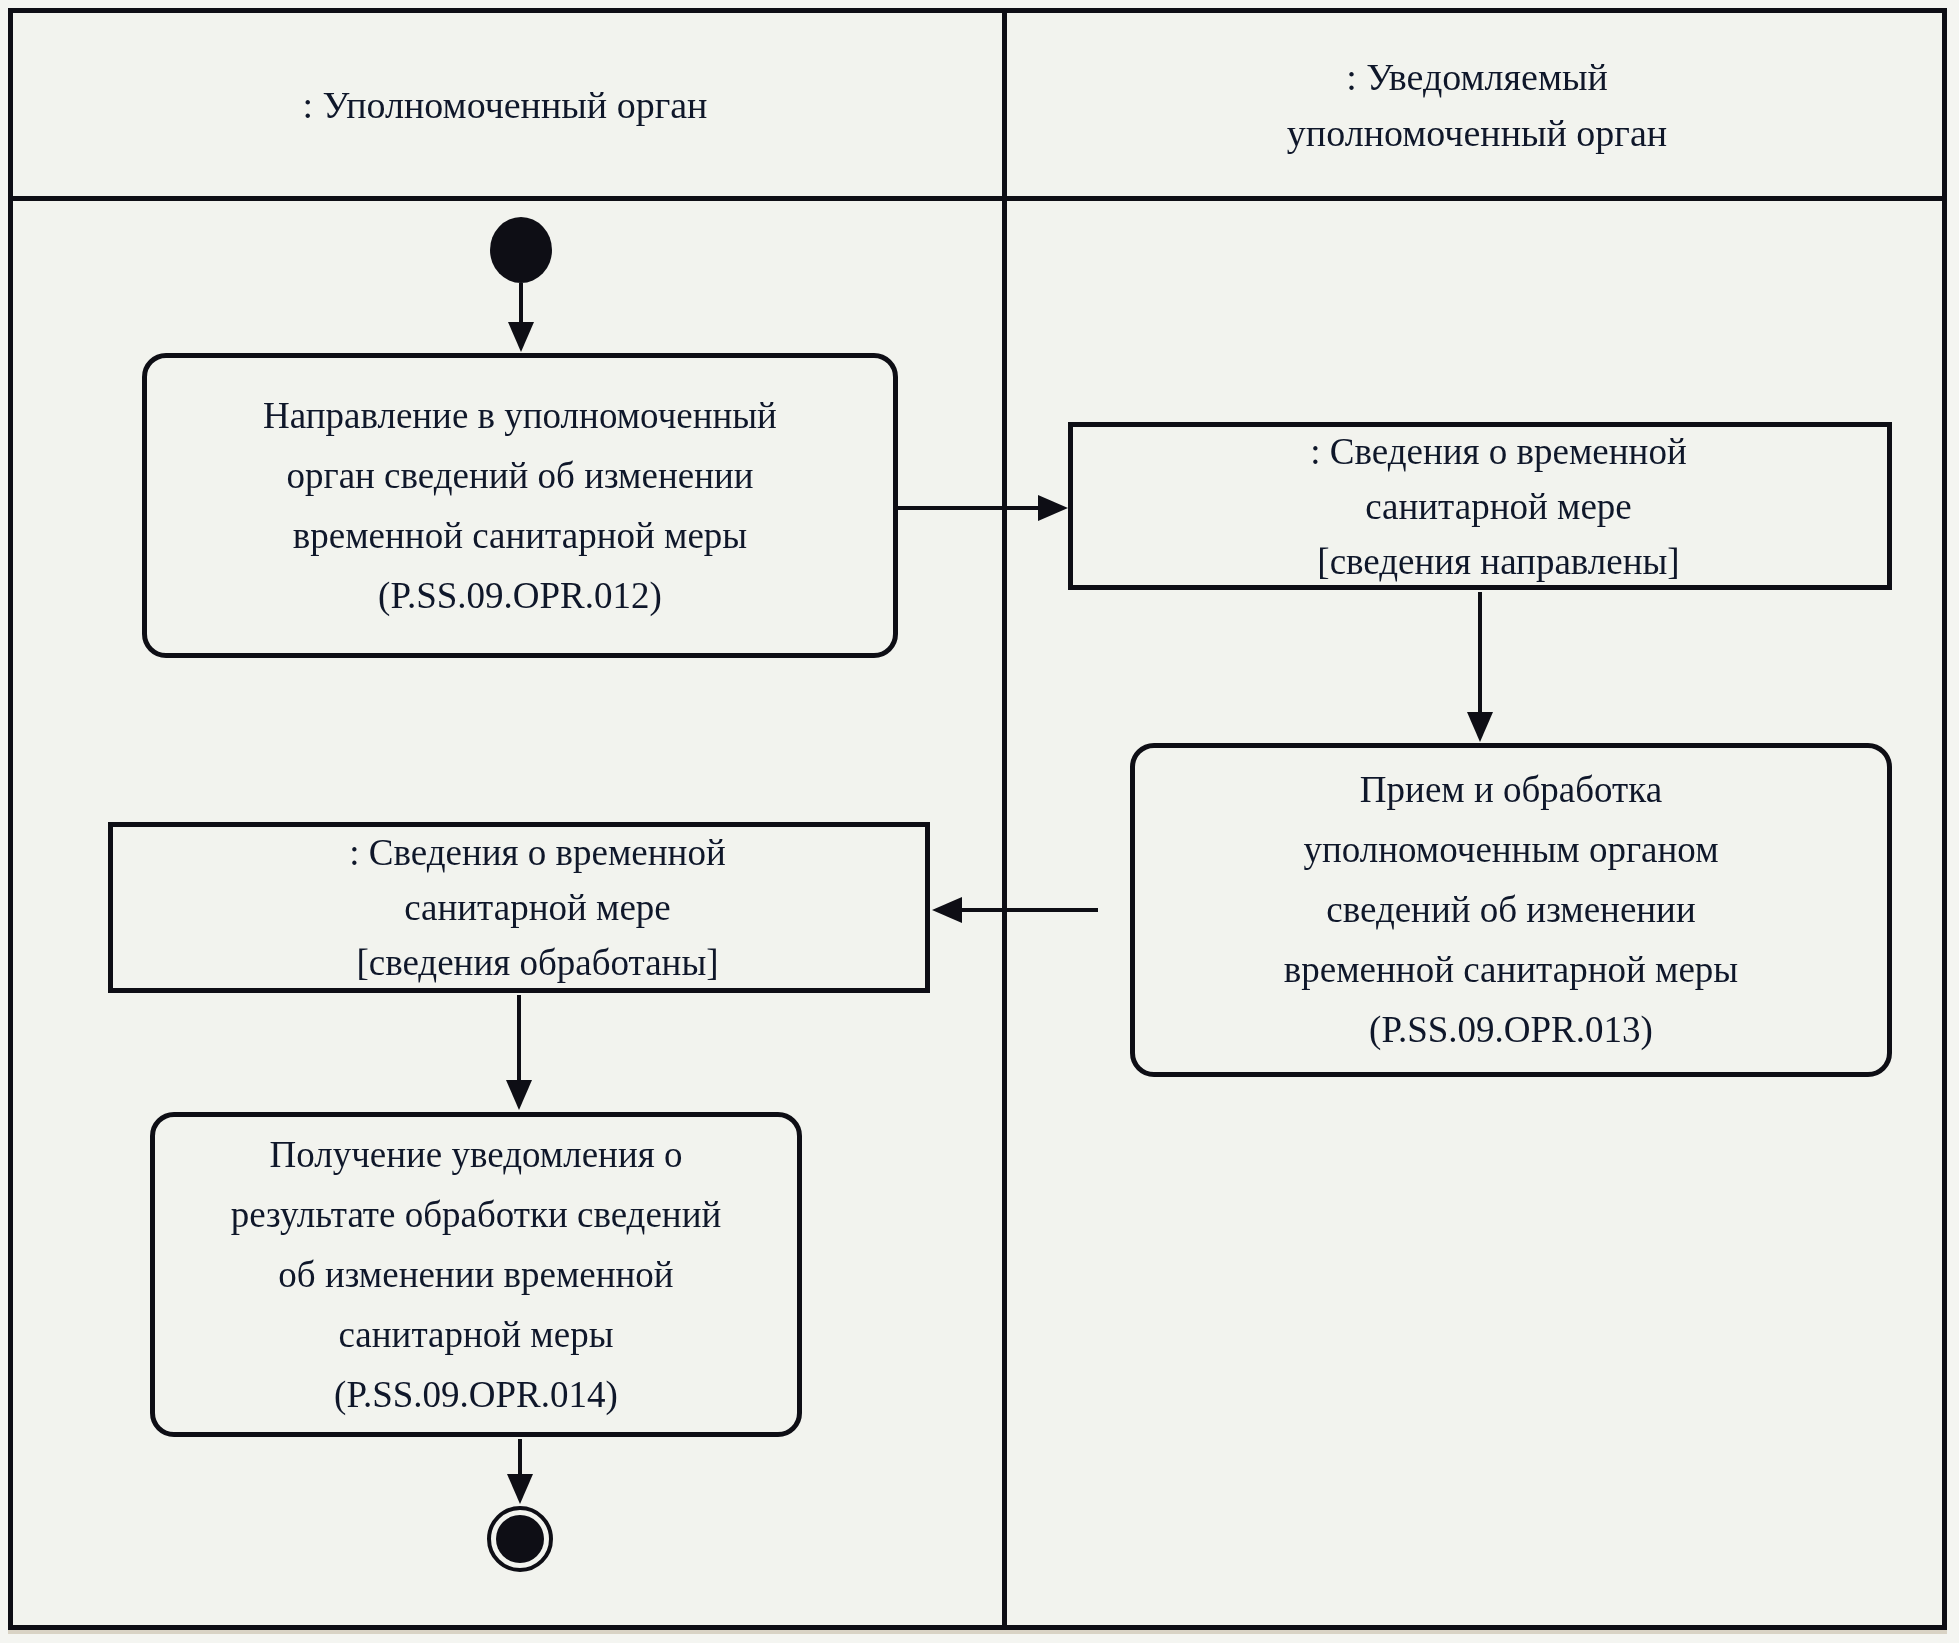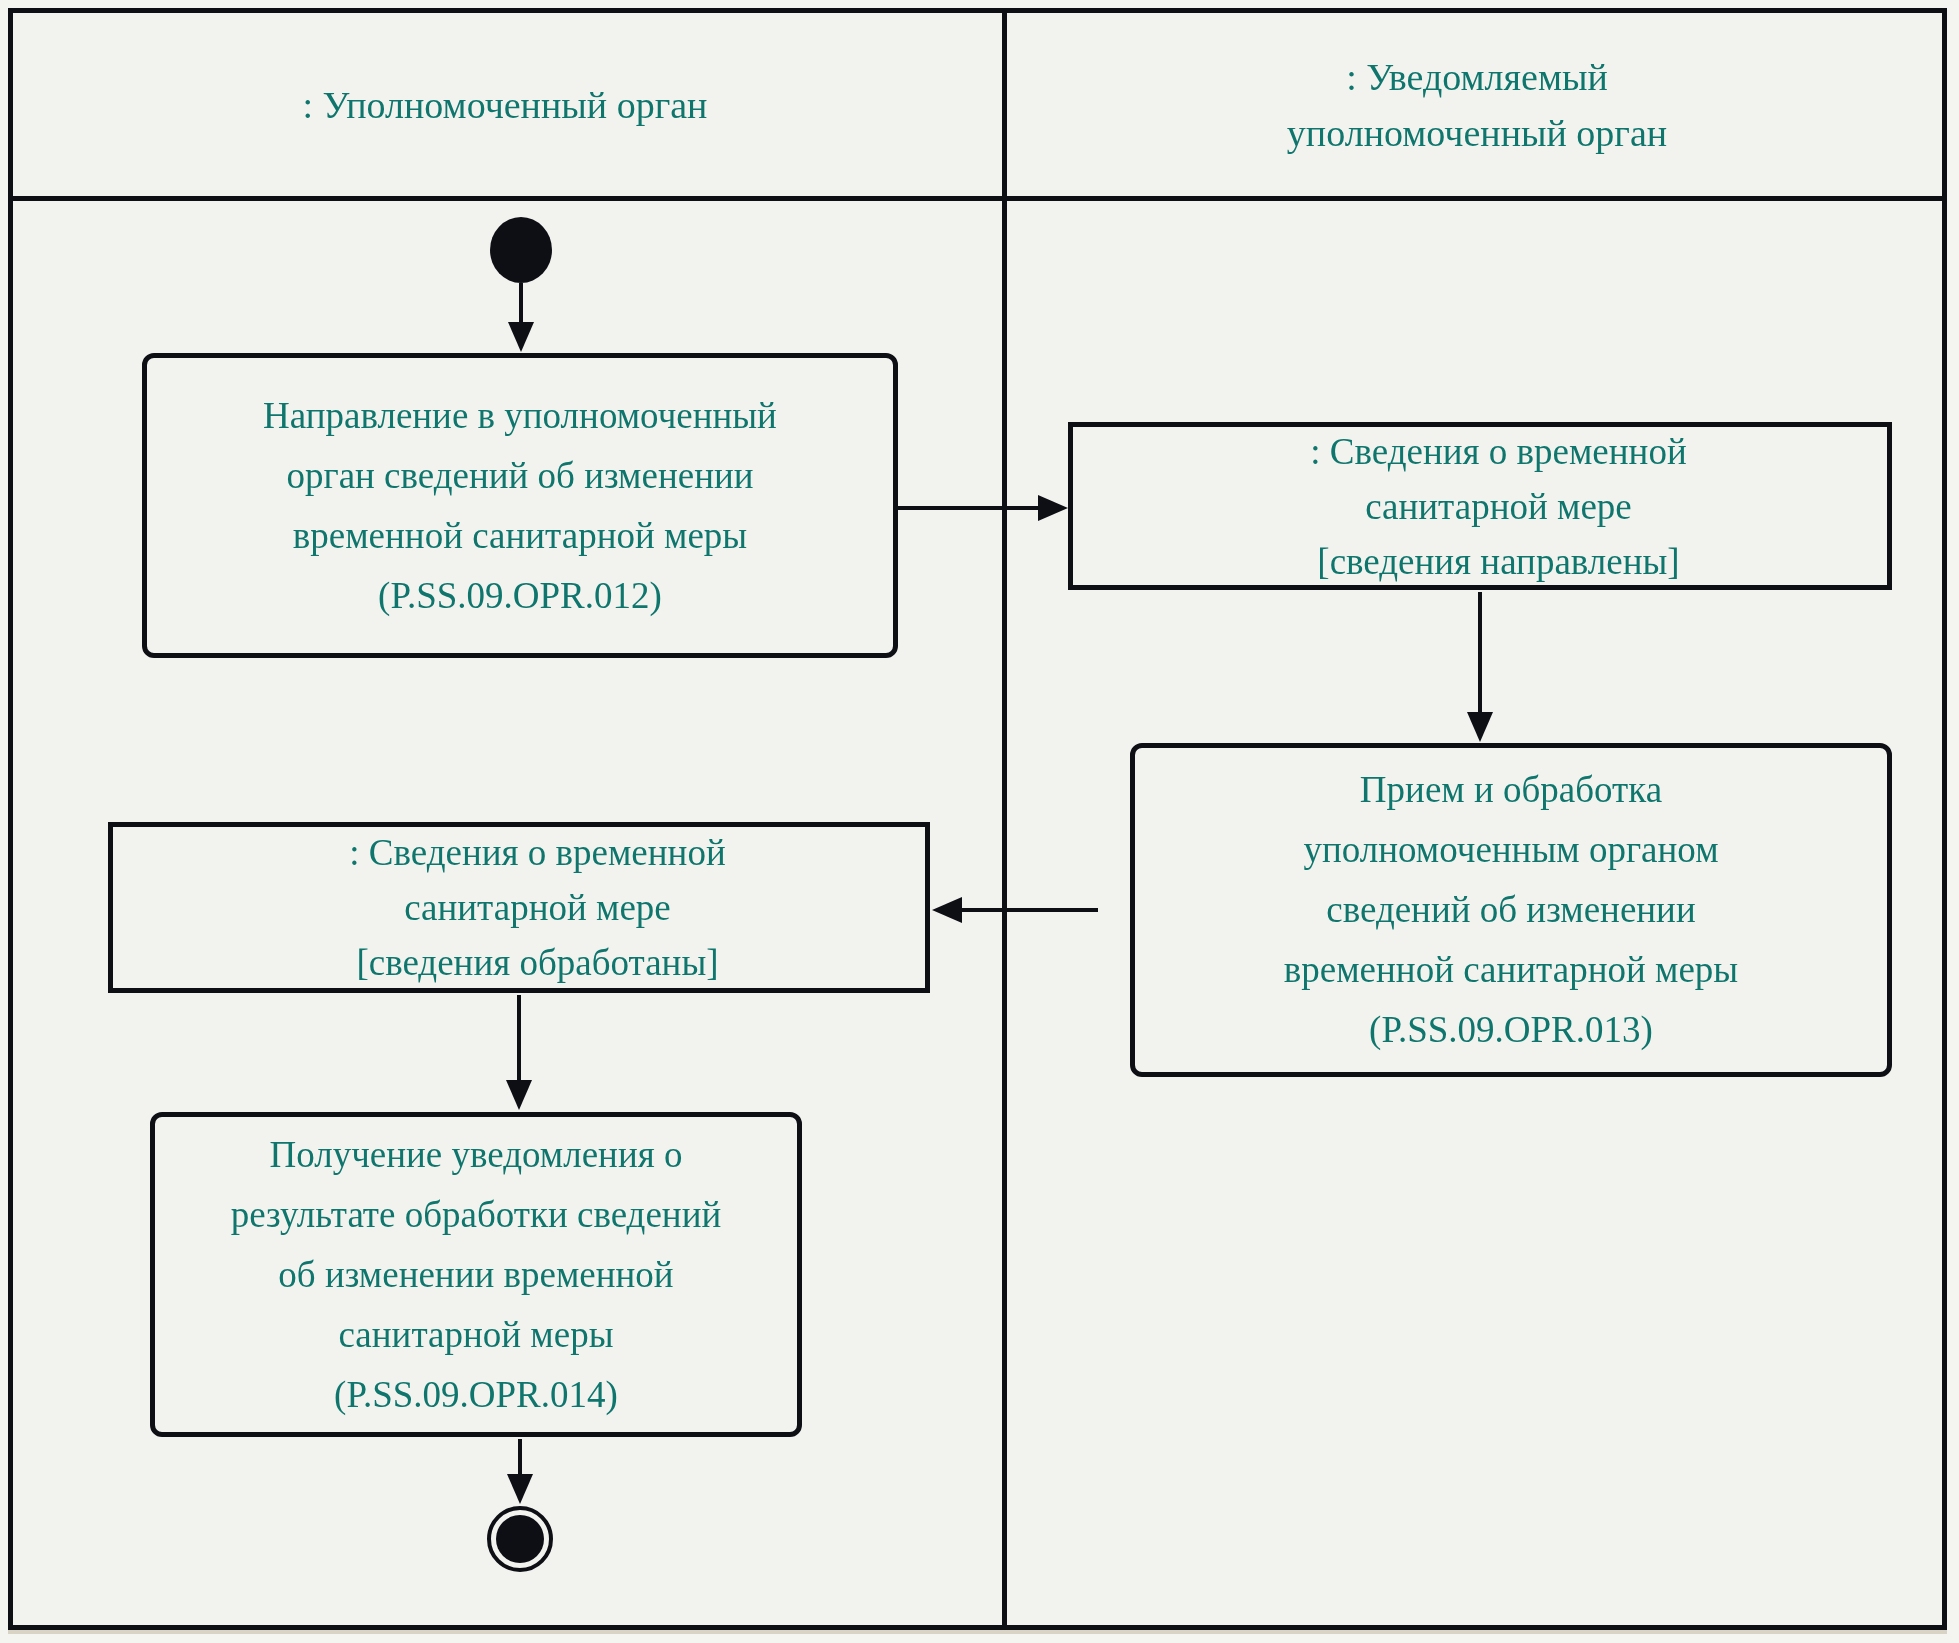--- a/index.html
+++ b/index.html
@@ -6,21 +6,21 @@
     margin: 0;
     padding: 0;
     background: #f4f5f1;
   }
   #stage {
     position: relative;
     width: 1959px;
     height: 1643px;
     background: #f4f5f1;
     font-family: "Liberation Serif", "DejaVu Serif", serif;
-    color: #0f766e;
+    color: #0f172a;
     overflow: hidden;
   }
   .frame {
     position: absolute;
     left: 8px; top: 8px;
     width: 1939px; height: 1622px;
     border: 5px solid #0e0e15;
     box-sizing: border-box;
     background: #f2f3ee;
     box-shadow: 0 4px 0 #d9d3c5;
@@ -51,21 +51,21 @@
     border: 5px solid #0e0e15;
     background: #f2f3ee;
     display: flex;
     align-items: center;
     justify-content: center;
     text-align: center;
     white-space: pre-line;
     z-index: 2;
   }
   .activity {
-    border-radius: 12px;
+    border-radius: 24px;
     font-size: 37px;
     line-height: 60px;
   }
   .objectbox {
     border-radius: 0;
     font-size: 37px;
     line-height: 55px;
     padding-left: 37px;
   }
   svg.overlay {

